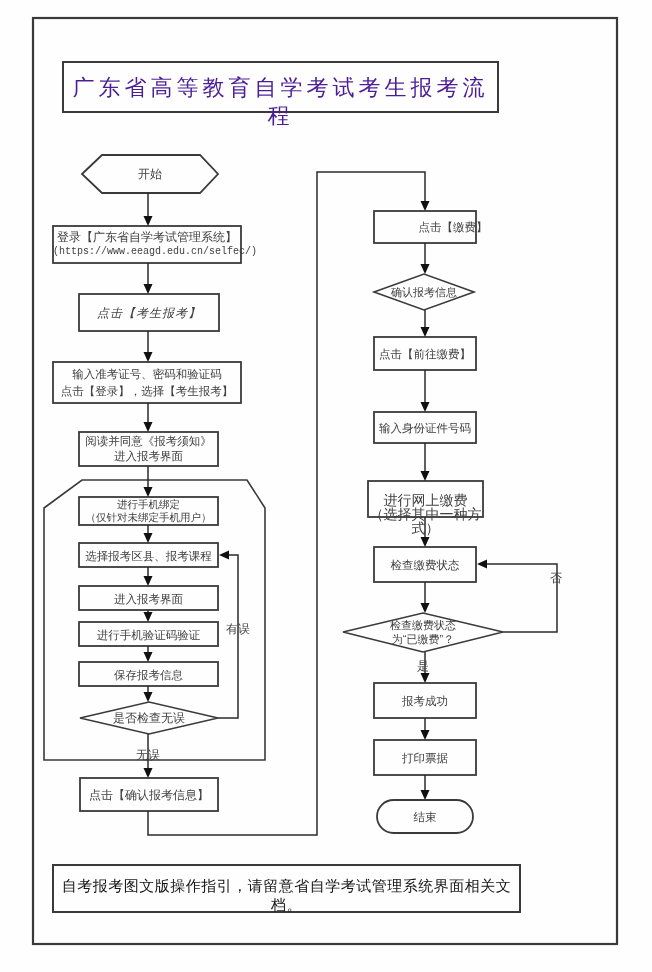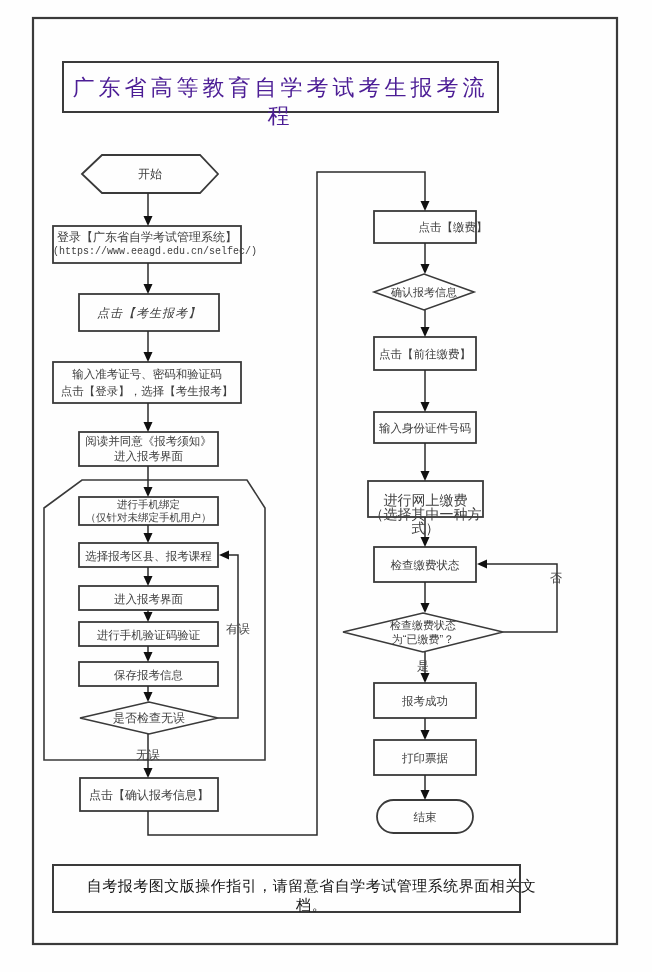--- a/index.html
+++ b/index.html
@@ -160,15 +160,15 @@
 
   <div class="t" style="left:374px;top:751px;width:102px;font-size:11.5px;">打印票据</div>
 
   <div class="t" style="left:377px;top:810px;width:96px;font-size:11.5px;">结束</div>
 
   <div class="t" style="left:214px;top:622px;width:48px;font-size:12px;">有误</div>
   <div class="t" style="left:124px;top:748px;width:48px;font-size:12px;">无误</div>
   <div class="t" style="left:399px;top:659px;width:48px;font-size:12px;">是</div>
   <div class="t" style="left:532px;top:571px;width:48px;font-size:12px;">否</div>
 
-  <div class="t footer" style="left:53px;top:877px;width:467px;margin-left:25px;">自考报考图文版操作指引，请留意省自学考试管理系统界面相关文档。</div>
+  <div class="t footer" style="left:53px;top:877px;width:467px;">自考报考图文版操作指引，请留意省自学考试管理系统界面相关文档。</div>
 
 </div>
 
 </body></html>

